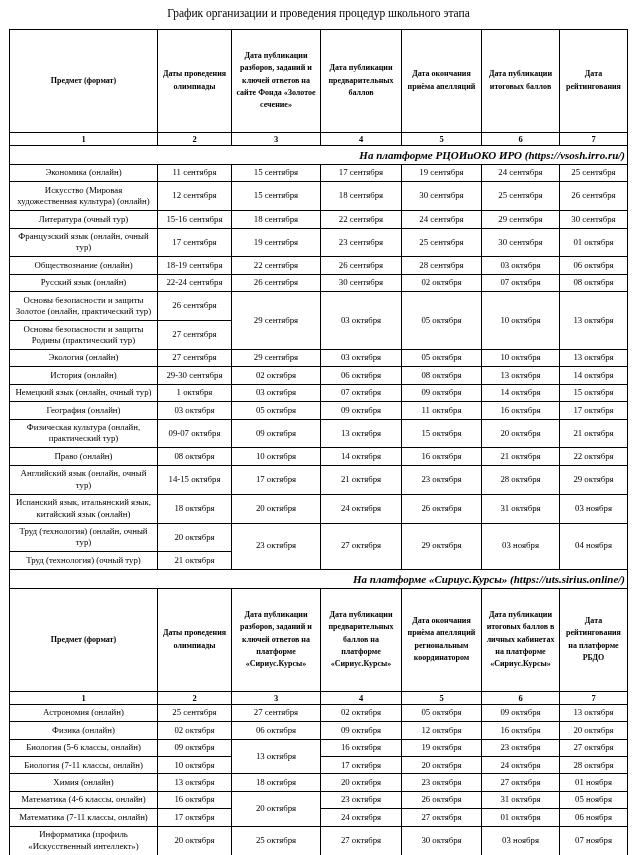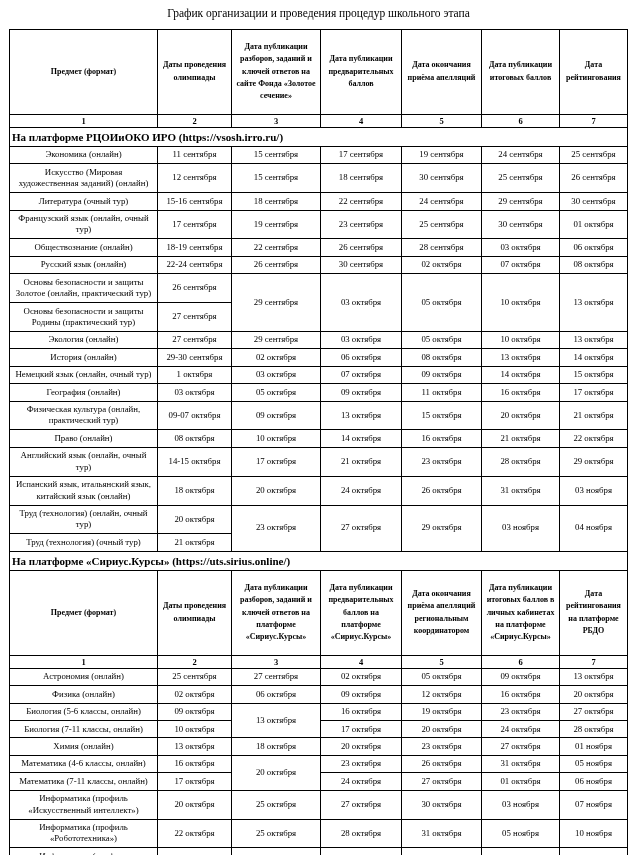--- a/index.html
+++ b/index.html
@@ -5,23 +5,23 @@
   * { box-sizing: border-box; margin: 0; padding: 0; }
   html, body { background: #ffffff; }
   body {
     width: 637px; height: 855px; overflow: hidden;
     font-family: "Liberation Serif", serif; color: #000;
   }
   .page { padding: 6px 9px 0 9px; }
   .title { text-align: center; font-weight: normal; font-size: 11.5px; line-height: 1.38; }
   table { border-collapse: collapse; table-layout: fixed; width: 618px; margin-top: 7px; }
   th, td { border: 1px solid #000; vertical-align: middle; overflow: hidden; }
-  .hcell { font-weight: bold; text-align: center; font-size: 8px; line-height: 1.55; padding: 11px 3px; height: 74px; }
+  .hcell { font-weight: bold; text-align: center; font-size: 8px; line-height: 1.55; padding: 20px 3px; height: 74px; }
   .num   { font-weight: bold; text-align: center; font-size: 8.5px; padding: 1px 2px; }
-  .banner{ font-weight: bold; text-align: left; font-size: 11px; padding: 3px 2px; }
+  .banner{ font-weight: bold; text-align: right; font-size: 11px; padding: 3px 2px; font-style: italic; }
   .subject { font-size: 8.8px; text-align: center; padding: 2.5px 4px; line-height: 1.3; }
   .date    { font-size: 8.8px; text-align: center; padding: 2.5px 2px; line-height: 1.3; }
 </style>
 </head>
 <body>
 
 <div class="page">
   <div class="title">
     <div>График организации и проведения процедур школьного этапа</div>
   </div>
@@ -61,21 +61,21 @@
         <tr class="">
           <td class="subject">Экономика (онлайн)</td>
           <td class="date">11 сентября</td>
           <td class="date">15 сентября</td>
           <td class="date">17 сентября</td>
           <td class="date">19 сентября</td>
           <td class="date">24 сентября</td>
           <td class="date">25 сентября</td>
         </tr>
         <tr class="">
-          <td class="subject">Искусство (Мировая художественная заданий) (онлайн)</td>
+          <td class="subject">Искусство (Мировая художественная культура) (онлайн)</td>
           <td class="date">12 сентября</td>
           <td class="date">15 сентября</td>
           <td class="date">18 сентября</td>
           <td class="date">30 сентября</td>
           <td class="date">25 сентября</td>
           <td class="date">26 сентября</td>
         </tr>
         <tr class="">
           <td class="subject">Литература (очный тур)</td>
           <td class="date">15-16 сентября</td>

